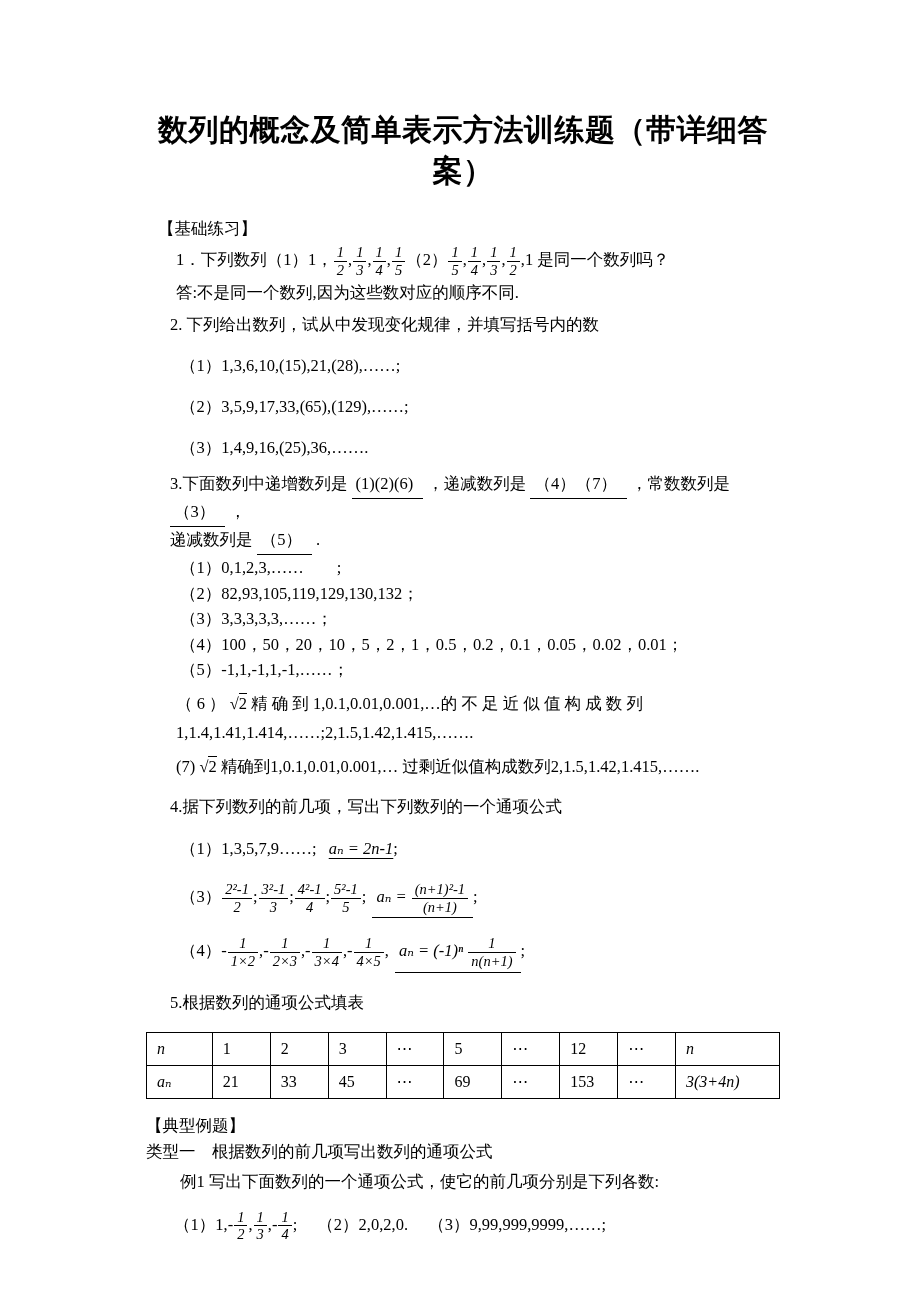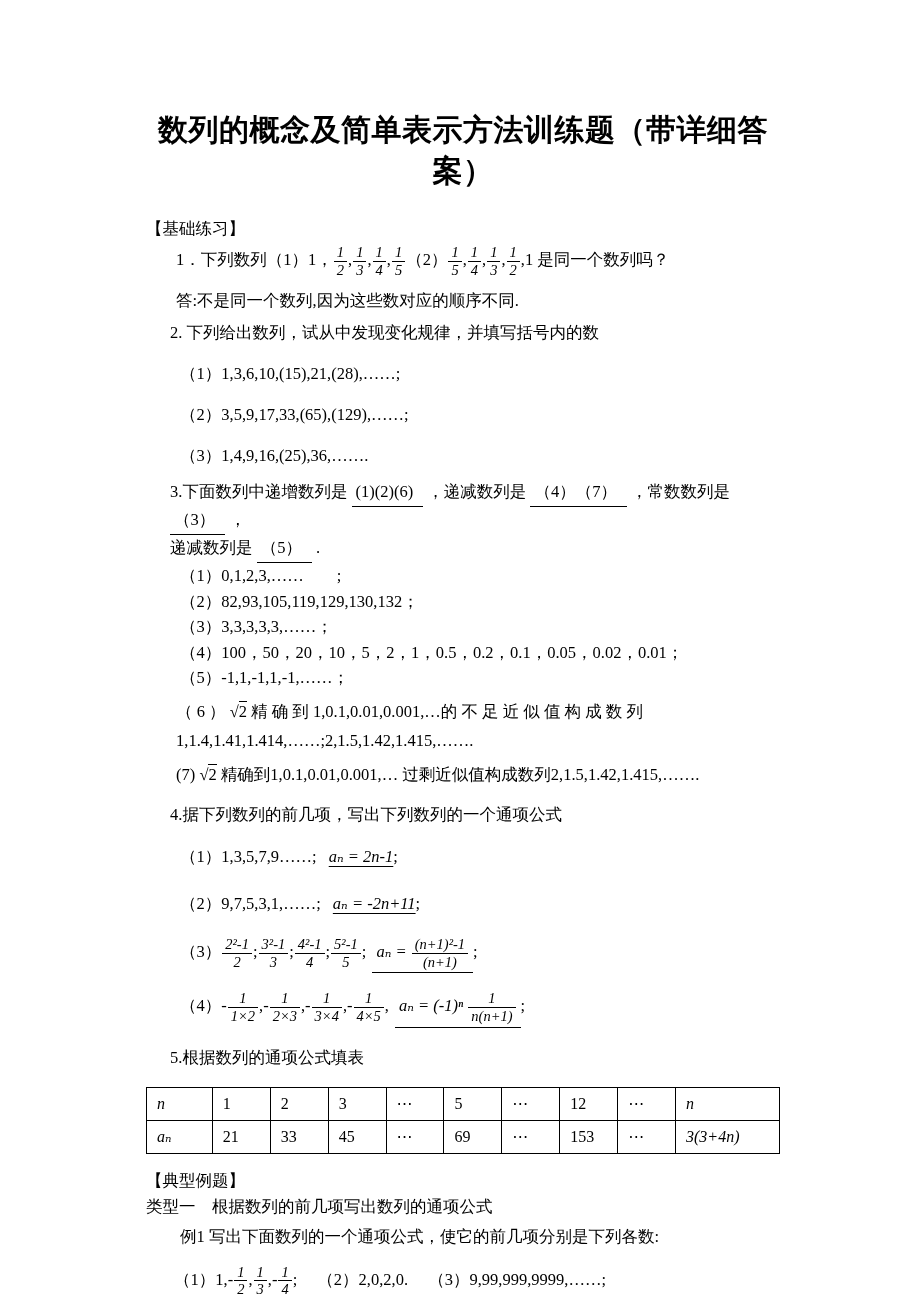--- a/index.html
+++ b/index.html
@@ -2,31 +2,31 @@
 <html><head>
 <meta charset="utf-8">
 <style>
   *{margin:0;padding:0;box-sizing:border-box}
   html,body{background:#ffffff}
   body{width:920px;min-height:1302px;color:#000;font-family:"Liberation Serif","DejaVu Serif",serif;font-size:16.5px}
   .page{padding:110px 140px 30px 146px}
   .title{font-size:30px;font-weight:700;text-align:center;margin-bottom:24px;letter-spacing:.5px}
   .line{line-height:26px}
   .ind{padding-left:30px}
-  .sect{margin:2px 0}
+  .sect{margin:2px 12px}
   .frac{display:inline-block;vertical-align:middle;text-align:center;line-height:1.15;font-size:14.5px;margin:0 1px;font-style:italic}
   .frac .num{display:block;border-bottom:1px solid #000;padding:0 3px}
   .frac .den{display:block;padding:0 3px}
   .u{text-decoration:underline;text-underline-offset:4px}
   .blank{display:inline-block;border-bottom:1px solid #000;padding:0 10px 1px 4px}
   .ublk{display:inline-block;border-bottom:1px solid #000;padding:0 4px 2px;margin-left:6px}
   .formula{font-style:italic}
   .sqrt{white-space:nowrap}
   .sqrt .rad{display:inline-block;border-top:1px solid #000;line-height:1.2}
-  .q1line{margin-bottom:10px}
+  .q1line{margin-bottom:2px}
   .q2item{margin:15px 0 0 34px;line-height:26px}
   .q3lead{margin-top:10px}
   .q3item{margin-left:34px;line-height:25.5px}
   .i6line{margin-left:30px;margin-top:7px;line-height:28px}
   .i6line2{margin-left:30px;line-height:30px}
   .i7line{margin-left:30px;margin-top:4px;line-height:30px}
   .q4lead{margin-top:12px;margin-bottom:14px}
   .q4item{margin:0 0 17px 34px;line-height:30px}
   .gapS{margin-left:8px}
   .gapL{margin-left:16px}
@@ -93,24 +93,20 @@
     <span> 精确到1,0.1,0.01,0.001,… 过剩近似值构成数列2,1.5,1.42,1.415,…….</span>
   </div>
 
   <div class="line q4lead" style="padding-left:24px">4.据下列数列的前几项，写出下列数列的一个通项公式</div>
 
   <div class="line q4item">
     <span>（1）1,3,5,7,9……;</span>
     <span class="formula u gapS">aₙ = 2n-1</span><span>;</span>
   </div>
 
-  <div class="line q4item">
-    <span>（2）9,7,5,3,1,……;</span>
-    <span class="formula u gapS">aₙ = -2n+11</span><span>;</span>
-  </div>
 
   <div class="line q4item">
     <span>（3）</span><span class="frac"><span class="num">2²-1</span><span class="den">2</span></span><span>;</span><span class="frac"><span class="num">3²-1</span><span class="den">3</span></span><span>;</span><span class="frac"><span class="num">4²-1</span><span class="den">4</span></span><span>;</span><span class="frac"><span class="num">5²-1</span><span class="den">5</span></span><span>;</span><span class="ublk"><span class="formula">aₙ =</span> <span class="frac"><span class="num">(n+1)²-1</span><span class="den">(n+1)</span></span></span><span>;</span>
   </div>
 
   <div class="line q4item">
     <span>（4）</span><span>-</span><span class="frac"><span class="num">1</span><span class="den">1×2</span></span><span>,</span><span>-</span><span class="frac"><span class="num">1</span><span class="den">2×3</span></span><span>,</span><span>-</span><span class="frac"><span class="num">1</span><span class="den">3×4</span></span><span>,</span><span>-</span><span class="frac"><span class="num">1</span><span class="den">4×5</span></span><span>,</span><span class="ublk"><span class="formula">aₙ = (-1)ⁿ</span> <span class="frac"><span class="num">1</span><span class="den">n(n+1)</span></span></span><span>;</span>
   </div>
 
   <div class="line" style="padding-left:24px">5.根据数列的通项公式填表</div>

